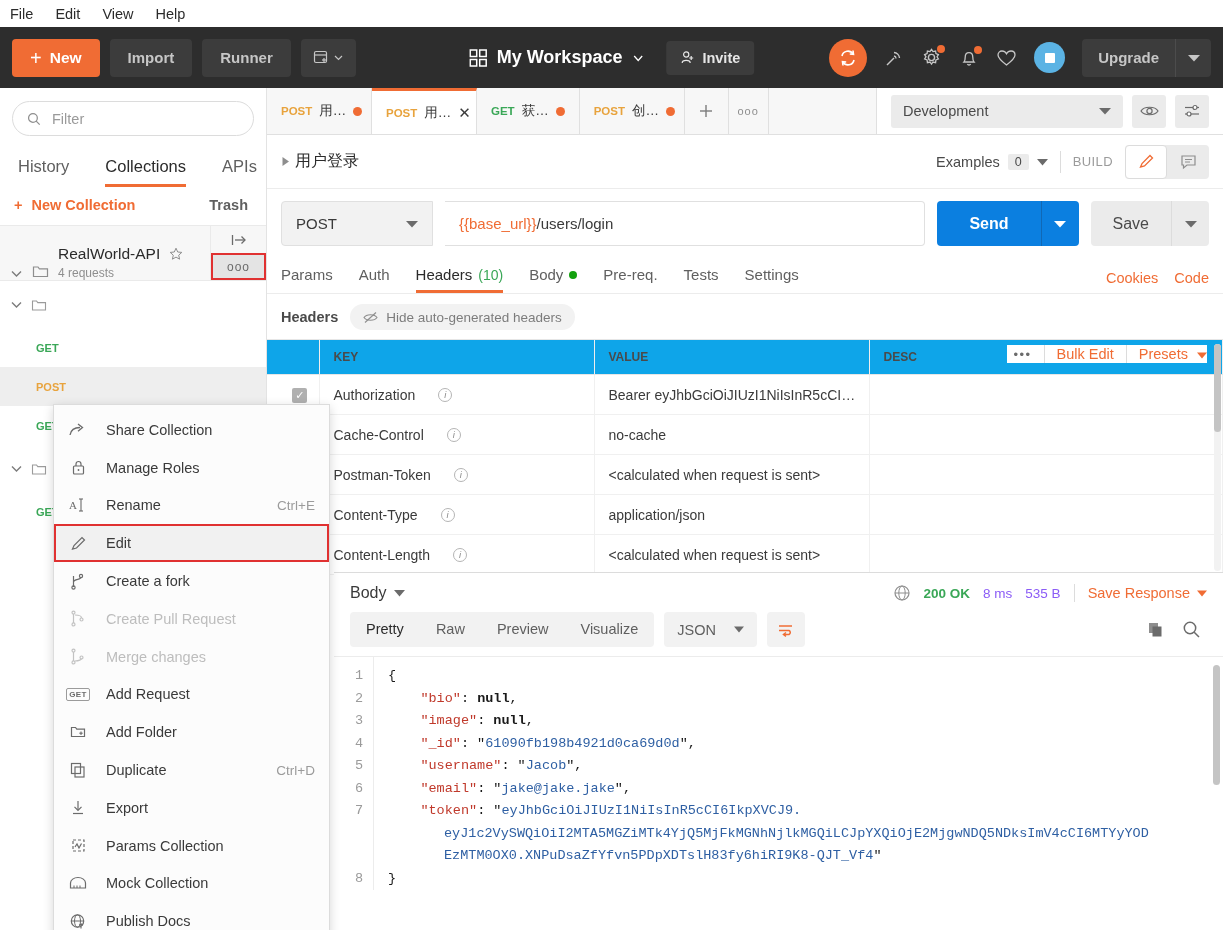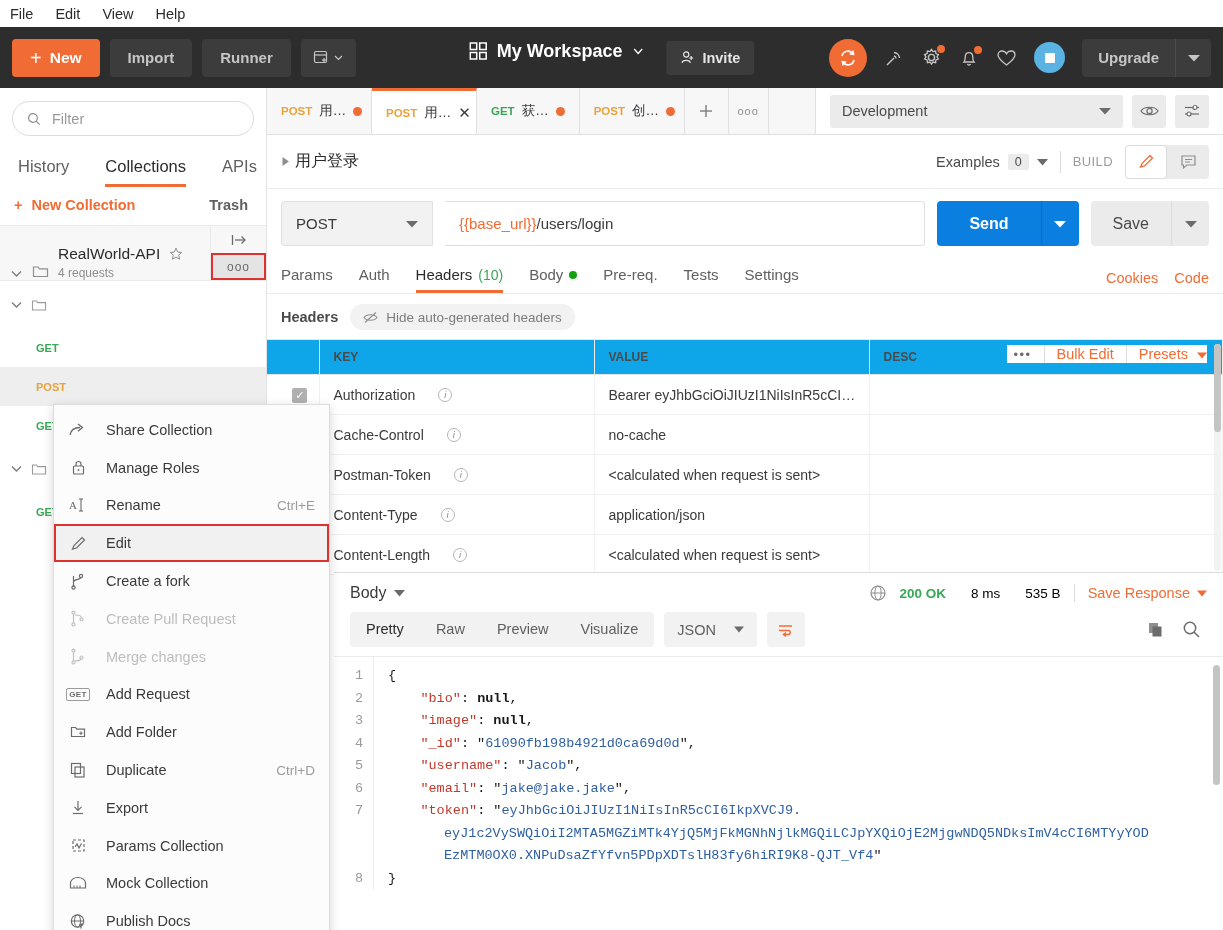--- a/index.html
+++ b/index.html
@@ -33,21 +33,21 @@
     display: flex; align-items: center; padding: 0 18px; font-size: 15px;
     font-weight: bold; cursor: pointer;
   }
   .btn-icononly {
     background: #3c3c3c; border-radius: 4px; height: 38px; width: 55px;
     display: flex; align-items: center; justify-content: center; gap: 4px;
     cursor: pointer;
   }
   .ws-center {
     position: absolute; left: 50%; transform: translateX(-50%);
-    display: flex; align-items: flex-start; gap: 22px;
+    display: flex; align-items: center; gap: 22px;
   }
   .ws-name {
     display: flex; align-items: center; gap: 10px; color: #fff;
     font-size: 18px; font-weight: bold; cursor: pointer;
   }
   .btn-invite {
     background: #3c3c3c; color: #e6e6e6; border-radius: 4px; height: 34px;
     display: flex; align-items: center; gap: 7px; padding: 0 14px;
     font-size: 14.5px; font-weight: bold; cursor: pointer;
   }
@@ -174,21 +174,21 @@
   .udot { width: 9px; height: 9px; border-radius: 50%; background: #f06c34; flex: none; }
   .tabplus { width: 44px; display: flex; align-items: center; justify-content: center;
              border-right: 1px solid #e0e0e0; cursor: pointer; }
   .tabmore { width: 40px; display: flex; align-items: center; justify-content: center;
              border-right: 1px solid #e0e0e0; cursor: pointer; color: #8e8e8e; letter-spacing: 1px; }
   .envzone {
     margin-left: auto; display: flex; align-items: center; gap: 9px; padding: 0 14px;
     border-left: 1px solid #e0e0e0; background: #fff;
   }
   .envsel {
-    width: 293px; height: 33px; background: #ebebeb; border-radius: 3px;
+    width: 232px; height: 33px; background: #ebebeb; border-radius: 3px;
     display: flex; align-items: center; justify-content: space-between;
     padding: 0 12px; font-size: 14.5px; color: #4a4a4a; cursor: pointer;
   }
   .envicon {
     width: 34px; height: 33px; background: #ebebeb; border-radius: 3px;
     display: flex; align-items: center; justify-content: center; cursor: pointer;
   }
 
   .reqhdr {
     height: 54px; display: flex; align-items: center; padding: 0 14px;
@@ -304,21 +304,21 @@
 
   
   .resppane {
     position: absolute; left: 334px; right: 0; top: 572px; bottom: 0;
     background: #fff; border-top: 1px solid #dcdcdc; display: flex; flex-direction: column;
   }
   .respbar { display: flex; align-items: center; padding: 11px 16px 10px 16px; }
   .bodylbl { font-size: 16px; color: #3a3a3a; display: flex; align-items: center; gap: 8px; cursor: pointer; }
   .respmeta { margin-left: auto; display: flex; align-items: center; gap: 13px; font-size: 13.5px; }
   .ok { color: #3aa757; font-weight: bold; }
-  .metaval { color: #000000; margin-left: 12px; }
+  .metaval { color: #8b5cf6; }
   .saveresp { color: #f06c34; font-size: 14.5px; display: flex; align-items: center; gap: 7px; cursor: pointer; }
 
   .respviews { display: flex; align-items: center; gap: 10px; padding: 0 16px 9px 16px; }
   .vgroup { background: #f2f2f2; border-radius: 4px; display: flex; height: 35px; align-items: center; }
   .vbtn { padding: 0 16px; font-size: 14.5px; color: #5f5f5f; cursor: pointer; line-height: 35px; }
   .vbtn.active { color: #2b2b2b; }
   .fmtsel {
     background: #f2f2f2; border-radius: 4px; height: 35px; display: flex;
     align-items: center; gap: 18px; padding: 0 13px; font-size: 14.5px; color: #5f5f5f; cursor: pointer;
   }

